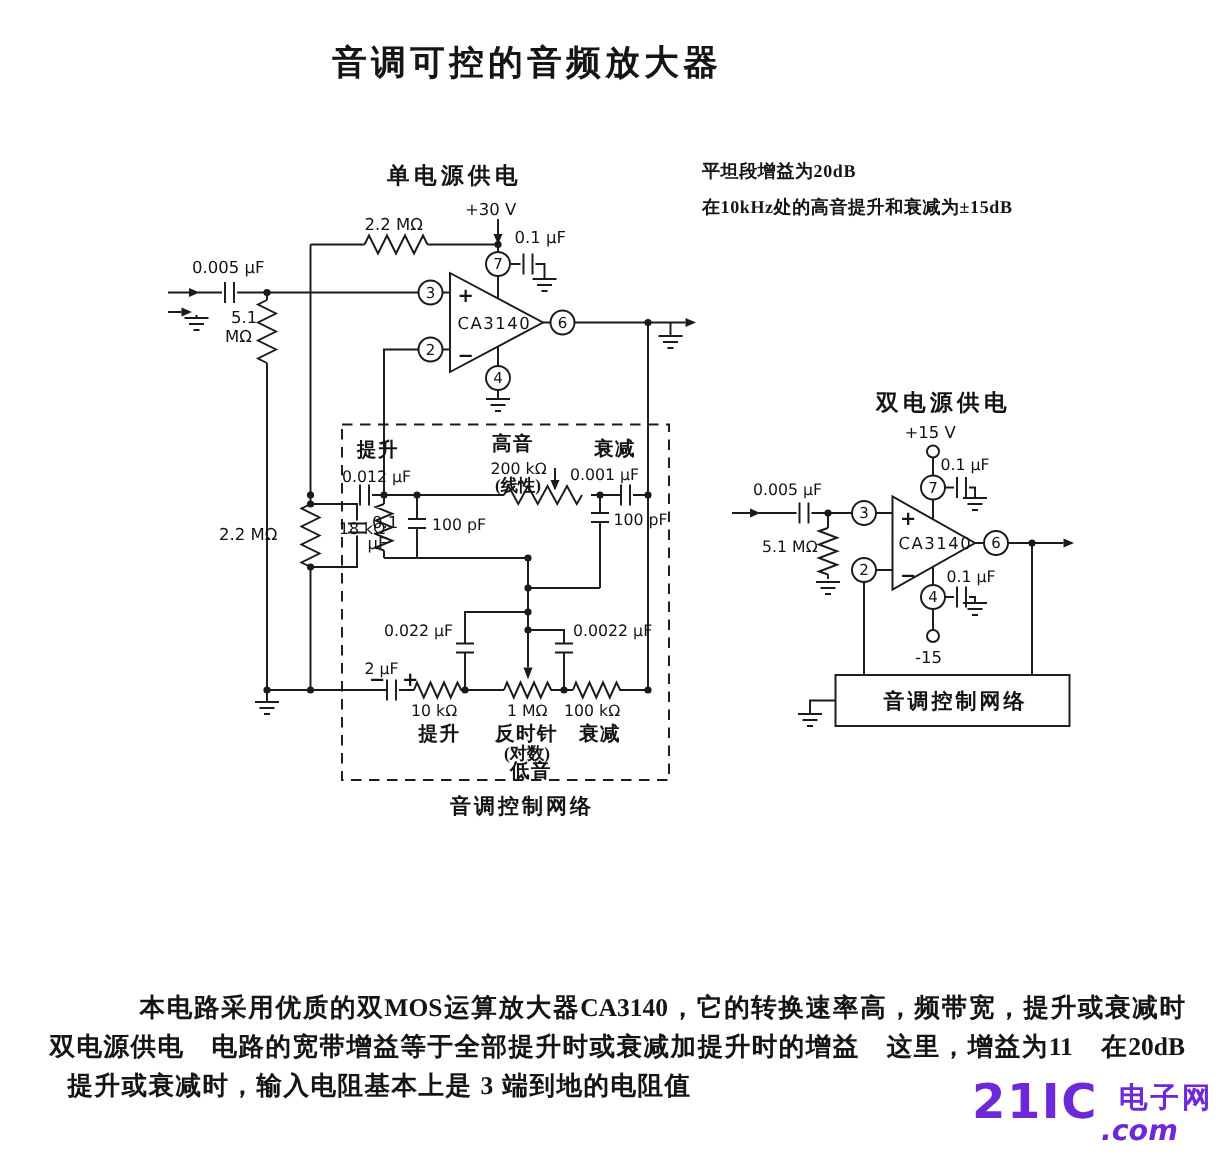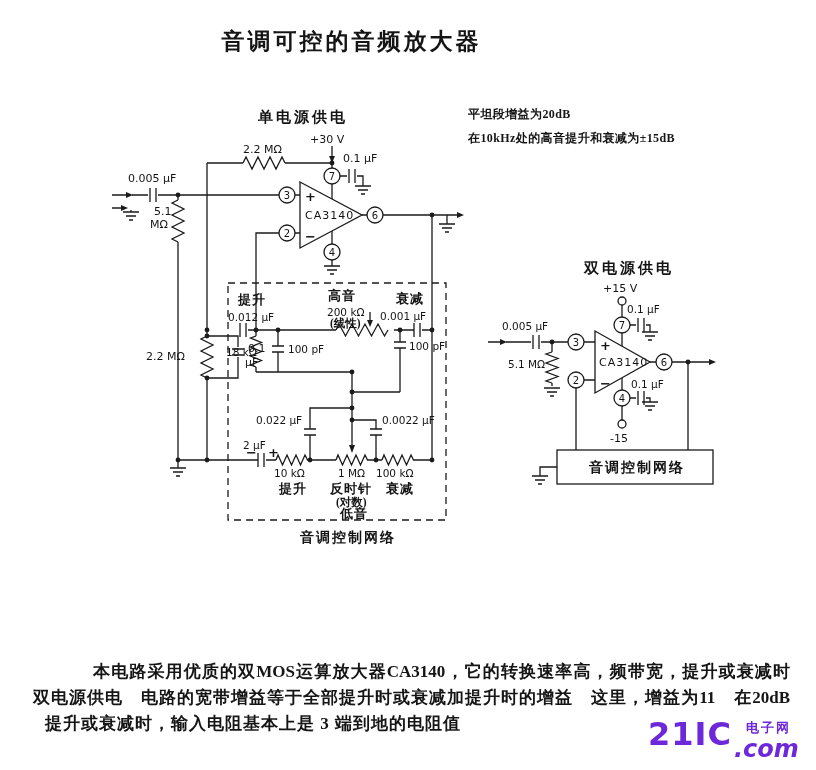--- a/index.html
+++ b/index.html
@@ -10,22 +10,22 @@
          letter-spacing:3px;font-family:"DejaVu Sans","Liberation Sans",sans-serif;}
   #specs{top:102px;left:468px;width:318px;font-size:12px;line-height:24.3px;
          font-weight:600;letter-spacing:0.4px;}
   #desc1{top:660px;left:93px;width:697px;font-size:17px;font-weight:700;text-align:justify;text-align-last:justify;}
   #desc2{top:686px;left:33px;width:757px;font-size:17px;font-weight:700;text-align:justify;text-align-last:justify;}
   #desc3{top:712px;left:33px;font-size:17px;font-weight:700;letter-spacing:1px;margin-left:12px;}
   #wm{top:719px;left:648px;display:flex;align-items:flex-start;color:#6d28d9;
       font-family:"DejaVu Sans","Liberation Sans",sans-serif;}
   #wm .brand{font-size:32px;font-weight:800;line-height:30px;letter-spacing:1px;}
   #wm .col{display:flex;flex-direction:column;margin-left:2px;}
-  #wm .cn{font-size:13px;font-weight:700;letter-spacing:2px;padding-left:12px;}
-  #wm .com{font-size:24px;font-weight:800;font-style:italic;margin-top:-2px;}
+  #wm .cn{font-size:19px;font-weight:700;letter-spacing:2px;padding-left:12px;}
+  #wm .com{font-size:19px;font-weight:800;font-style:italic;margin-top:-2px;}
   svg{position:absolute;top:0;left:0;}
   svg path,svg circle,svg rect{stroke:#1b1b1b;stroke-width:1.3;fill:none;}
   svg .dot{fill:#1b1b1b;stroke:none;}
   svg .ah{fill:#1b1b1b;stroke:none;}
   svg .pinc{fill:#ffffff;stroke:#1b1b1b;}
   svg text{stroke:none;fill:#141414;}
   .lbl{font-family:"DejaVu Sans","Liberation Sans",sans-serif;font-size:11px;}
   .lbs{font-family:"DejaVu Sans","Liberation Sans",sans-serif;font-size:10.5px;}
   .pin{font-family:"DejaVu Sans","Liberation Sans",sans-serif;font-size:10px;text-anchor:middle;}
   .icn{font-family:"DejaVu Sans","Liberation Sans",sans-serif;font-size:11px;letter-spacing:1px;}

